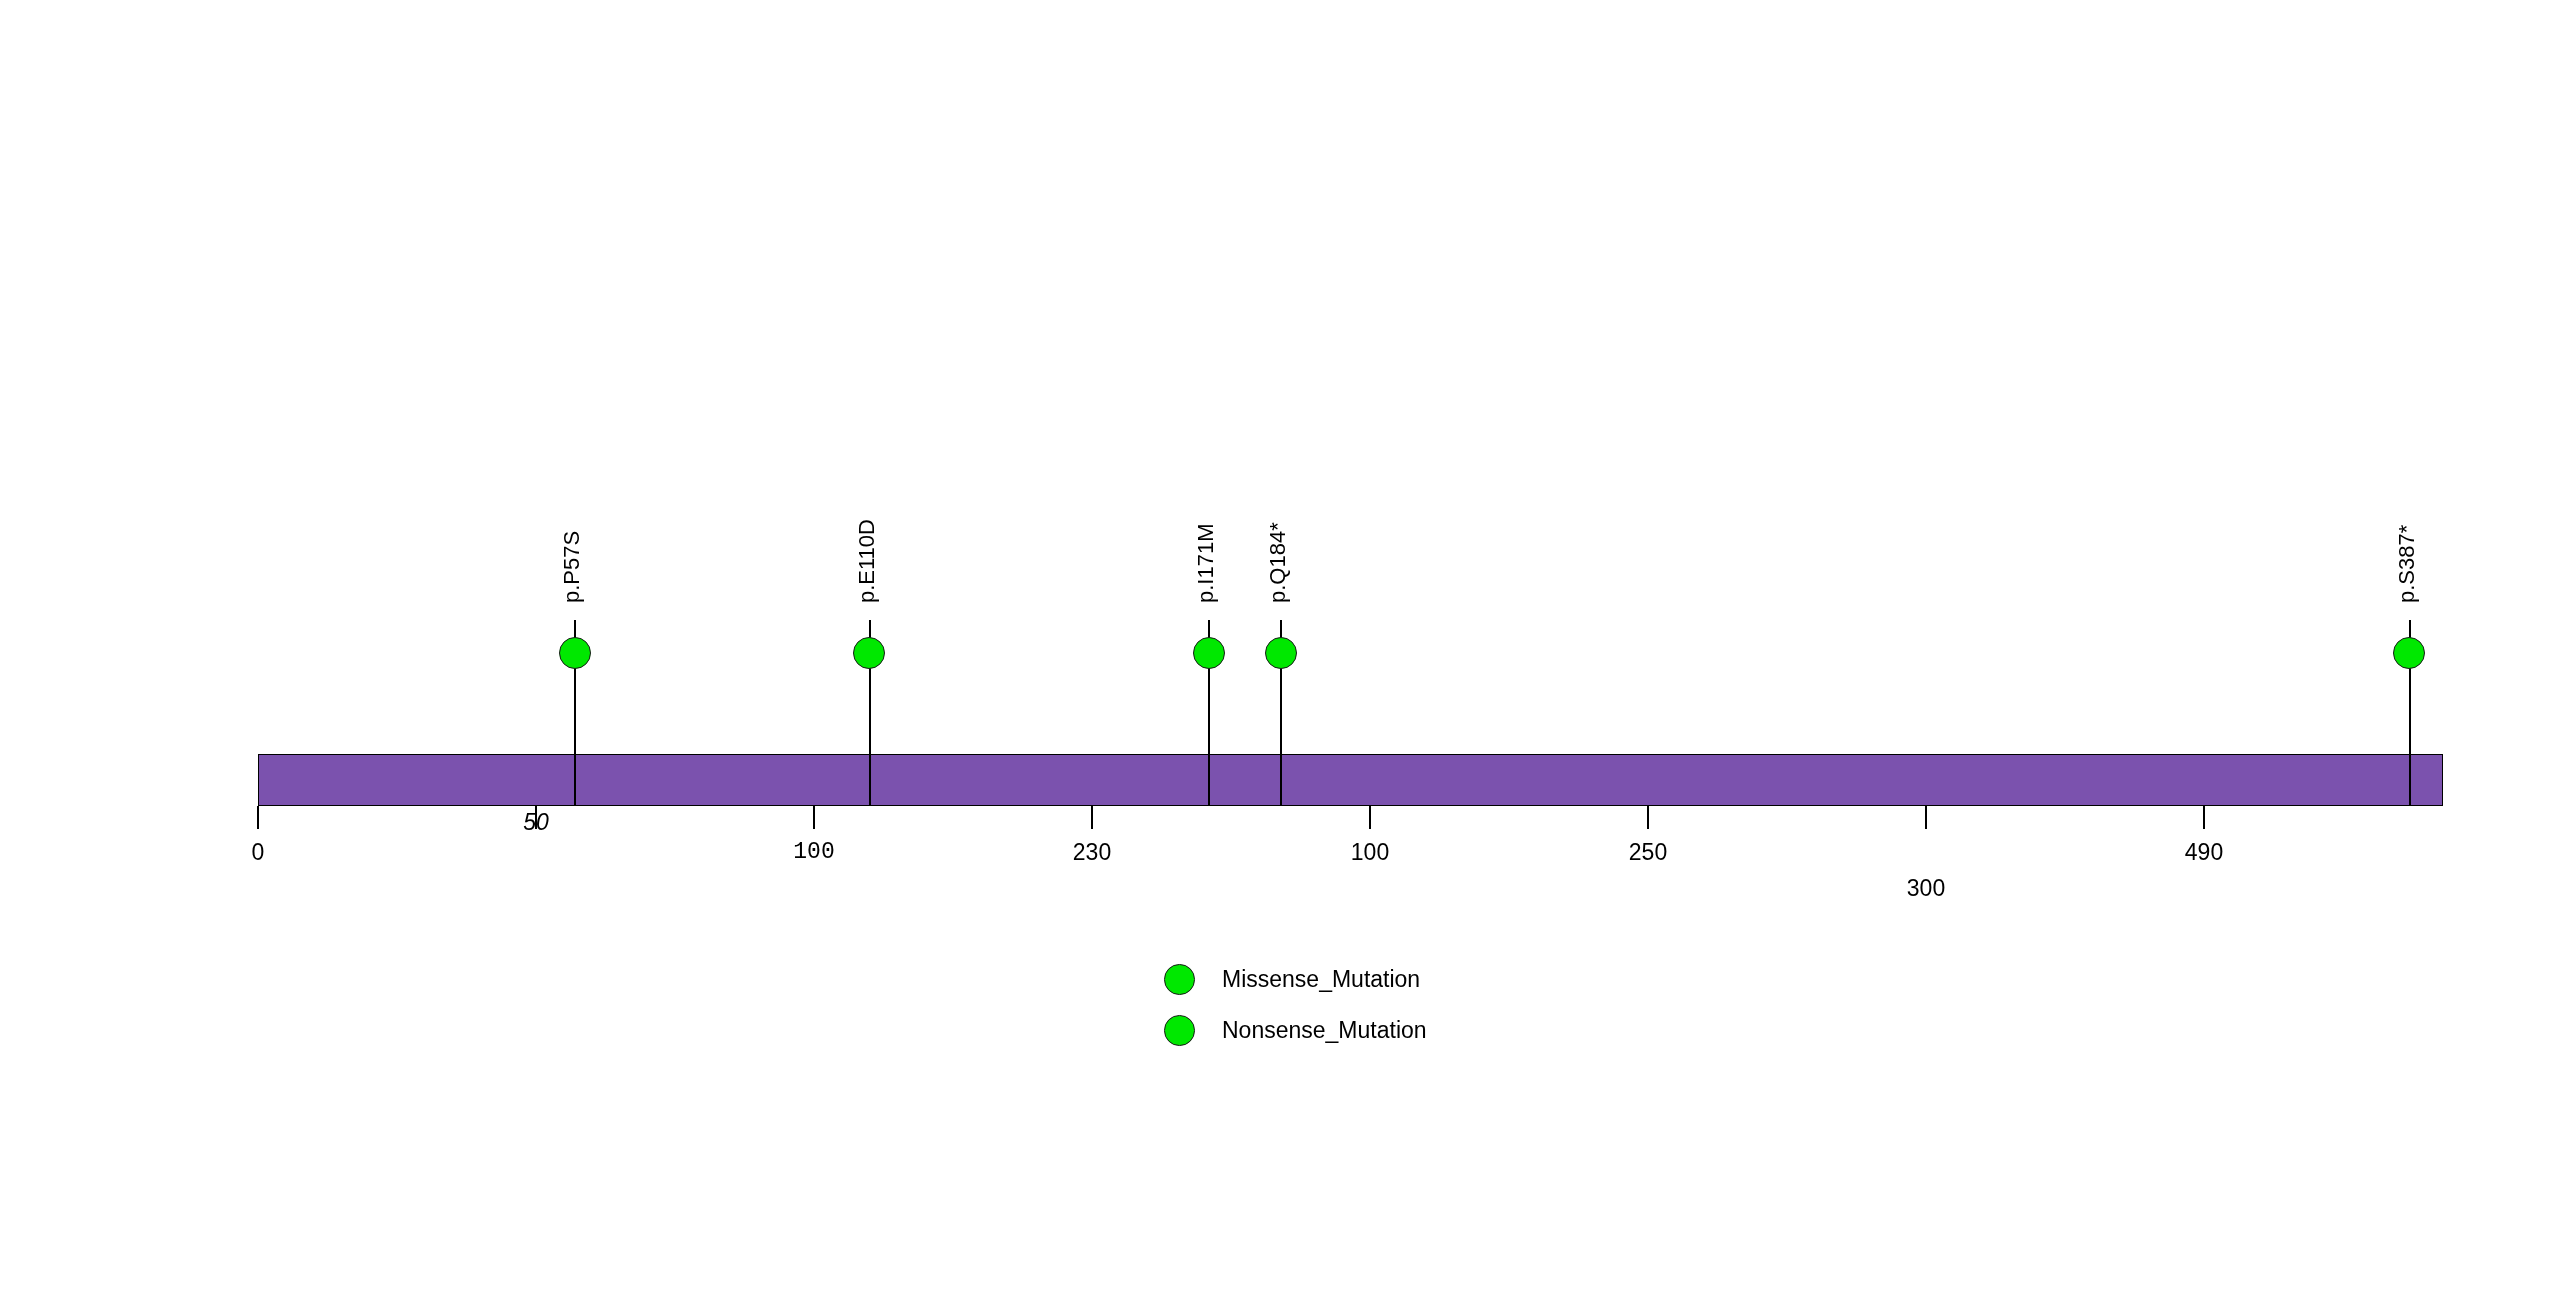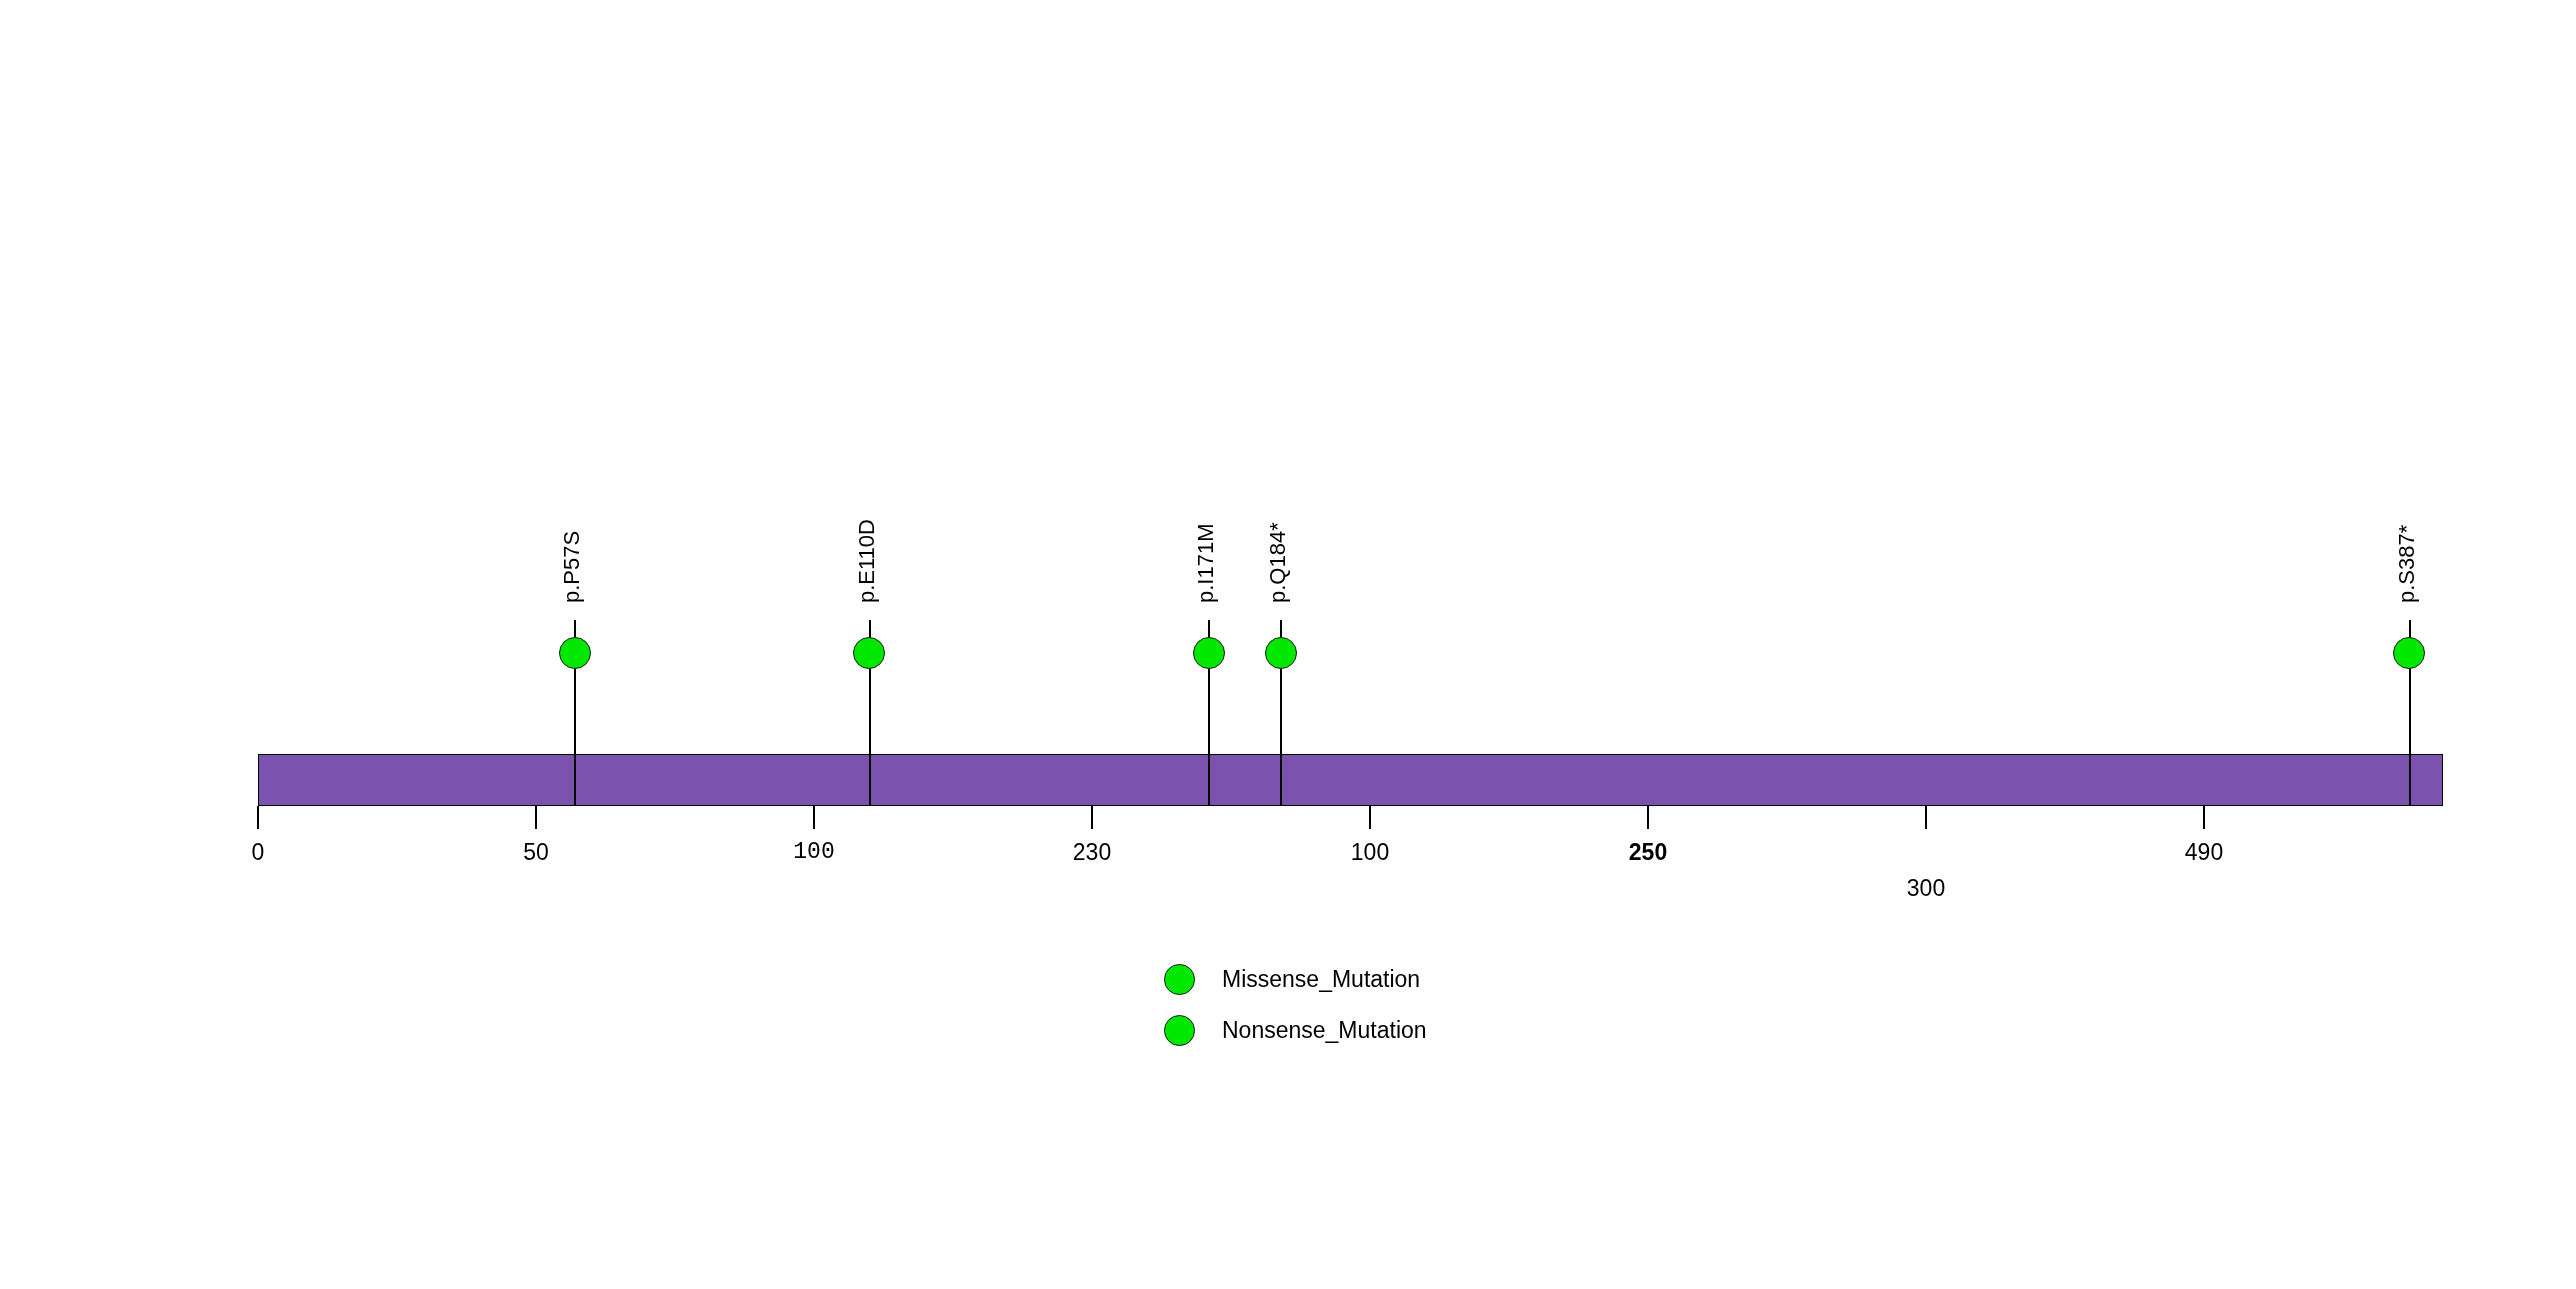--- a/index.html
+++ b/index.html
@@ -99,29 +99,29 @@
 <div id="stage">
 
   <div class="protein-bar" style="left: 258px; top: 754px; width: 2185px; height: 52px; background: rgb(123, 82, 174); border-color: rgb(0, 0, 0);"></div>
 
   <div class="axis-line" style="left: 258px; top: 806px; width: 2185px; height: 0px;"></div>
 
   <div id="axis-ticks">
       <div class="axis-tick" style="left: 257px; top: 806px; height: 23px;"></div>
       <div class="axis-tick-label" style="left: 258px; top: 841px;">0</div>
       <div class="axis-tick" style="left: 535px; top: 806px; height: 23px;"></div>
-      <div class="axis-tick-label" style="left: 536px; top: 841px;">50</div>
+      <div class="axis-tick-label" style="left: 536px; top: 811px; font-style: italic;">50</div>
       <div class="axis-tick" style="left: 813px; top: 806px; height: 23px;"></div>
       <div class="axis-tick-label" style="left: 814px; top: 841px; font-family: Liberation Mono, monospace;">100</div>
       <div class="axis-tick" style="left: 1091px; top: 806px; height: 23px;"></div>
       <div class="axis-tick-label" style="left: 1092px; top: 841px;">230</div>
       <div class="axis-tick" style="left: 1369px; top: 806px; height: 23px;"></div>
       <div class="axis-tick-label" style="left: 1370px; top: 841px;">100</div>
       <div class="axis-tick" style="left: 1647px; top: 806px; height: 23px;"></div>
-      <div class="axis-tick-label" style="left: 1648px; top: 841px; font-weight: bold;">250</div>
+      <div class="axis-tick-label" style="left: 1648px; top: 841px;">250</div>
       <div class="axis-tick" style="left: 1925px; top: 806px; height: 23px;"></div>
       <div class="axis-tick-label" style="left: 1926px; top: 841px; margin-top: 36px;">300</div>
       <div class="axis-tick" style="left: 2203px; top: 806px; height: 23px;"></div>
       <div class="axis-tick-label" style="left: 2204px; top: 841px;">490</div>
     </div>
 
   <div id="lollipops">
       <div class="lolli-stem" style="left: 574px; top: 620px; height: 186px;"></div>
       <div class="lolli-head" style="left: 575px; top: 653px; width: 32px; height: 32px; background: rgb(0, 232, 0);"></div>
       <div class="lolli-label" style="left: 583px; top: 581px;">p.P57S</div>

